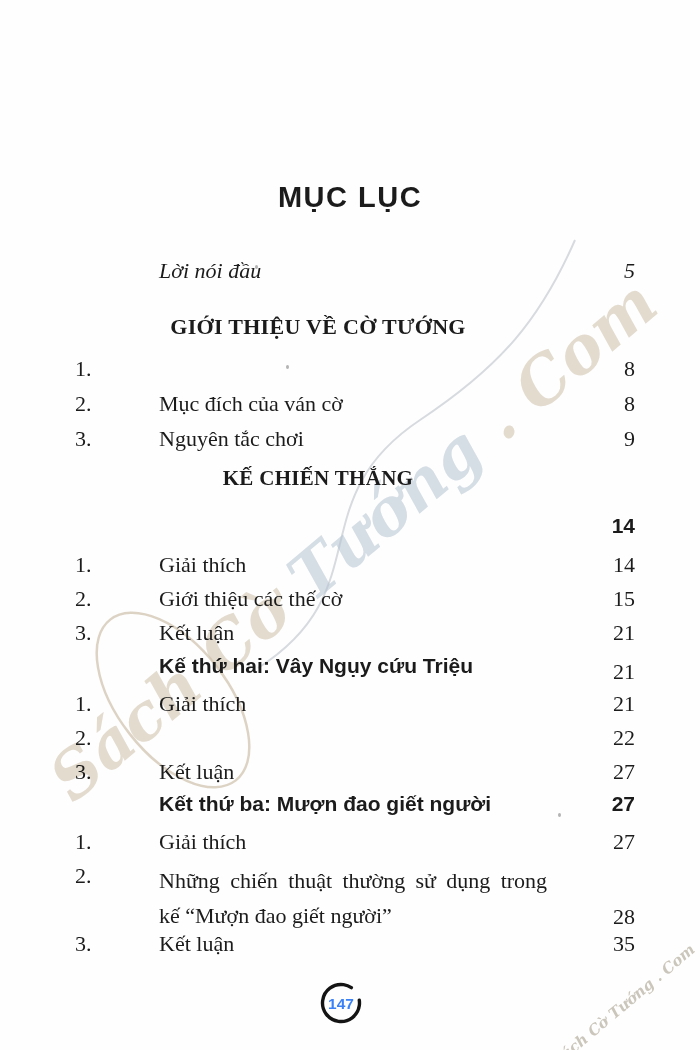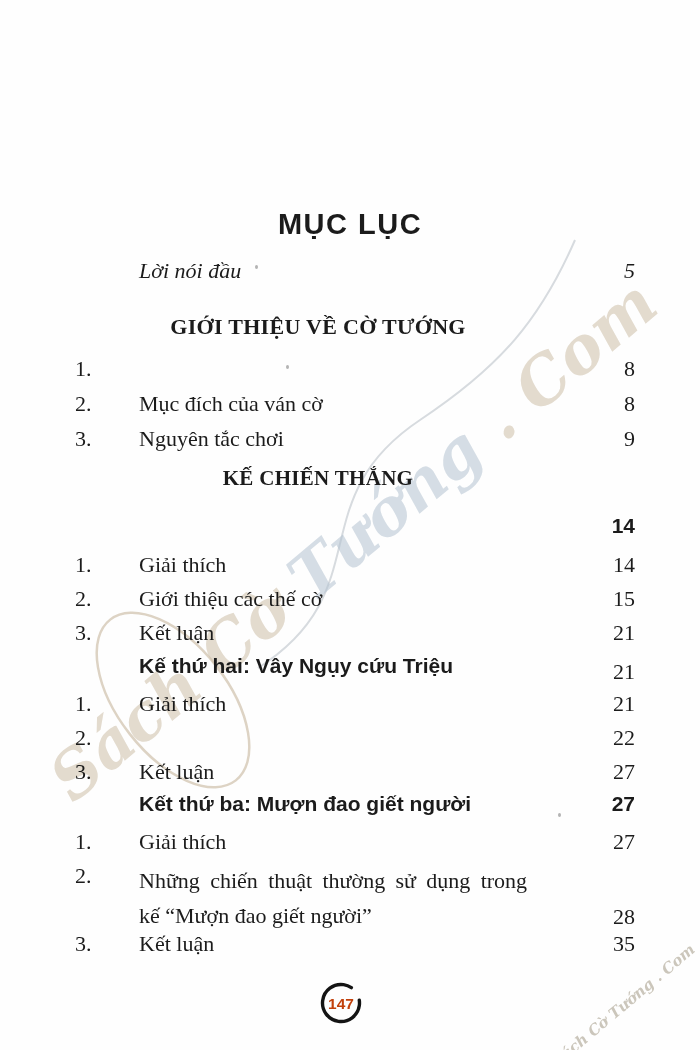--- a/index.html
+++ b/index.html
@@ -27,47 +27,47 @@
     position:absolute; left:528px; top:980px; width:230px;
     white-space:nowrap; transform:rotate(-40deg);
     font-family:"DejaVu Serif",serif; font-style:italic; font-weight:600;
     font-size:15px; color:#c6c0b4; opacity:0.9;
   }
   
   .txt-layer { position:absolute; inset:0; z-index:1; }
   .page-title {
     position:absolute; top:181px; left:0; width:700px; text-align:center;
     font-family:"Liberation Sans","DejaVu Sans",sans-serif;
-    font-weight:700; font-size:29px; letter-spacing:1.5px;margin-top:27px;
+    font-weight:700; font-size:29px; letter-spacing:1.5px;
   }
   .center-heading {
     position:absolute; left:0; width:636px; text-align:center;
     font-size:22px; font-weight:600; letter-spacing:0.3px;
   }
   .row { position:absolute; left:73px; width:562px; font-size:22px; }
   .row .num   { position:absolute; left:2px; top:0; }
-  .row .label { display:block; margin-left:66px; }
+  .row .label { display:block; margin-left:86px; }
   .row .pg    { position:absolute; right:0; top:0; }
   .row.italic { font-style:italic; }
   .sec-title .label, .sec-title .pg.bold {
     font-family:"Liberation Sans","DejaVu Sans",sans-serif;
     font-weight:700; font-size:21px;
   }
   .row.multiline .label { line-height:35px; }
   .row.multiline .line1 { word-spacing:0.22em; display:block; }
   .row.multiline .line2 { display:block; }
   .row.multiline .pg { top:auto; bottom:3px;margin-left:44px; }
   
   .pagenum { position:absolute; left:317px; top:981px; width:48px; height:44px; }
   .pagenum svg { position:absolute; inset:0; }
   .pagenum .n {
     position:absolute; inset:0; display:flex; align-items:center; justify-content:center;
     padding-top:2px;
     font-family:"Liberation Sans","DejaVu Sans",sans-serif;
-    font-weight:700; font-size:15.5px; color:#c2410c;
+    font-weight:700; font-size:15.5px; color:#3b82f6;
   }
   
   .speck { position:absolute; width:3px; height:4px; background:#777; border-radius:50%; opacity:0.55; }
 </style>
 </head>
 <body>
 
 <div class="page">
 
   <div class="wm-layer">

